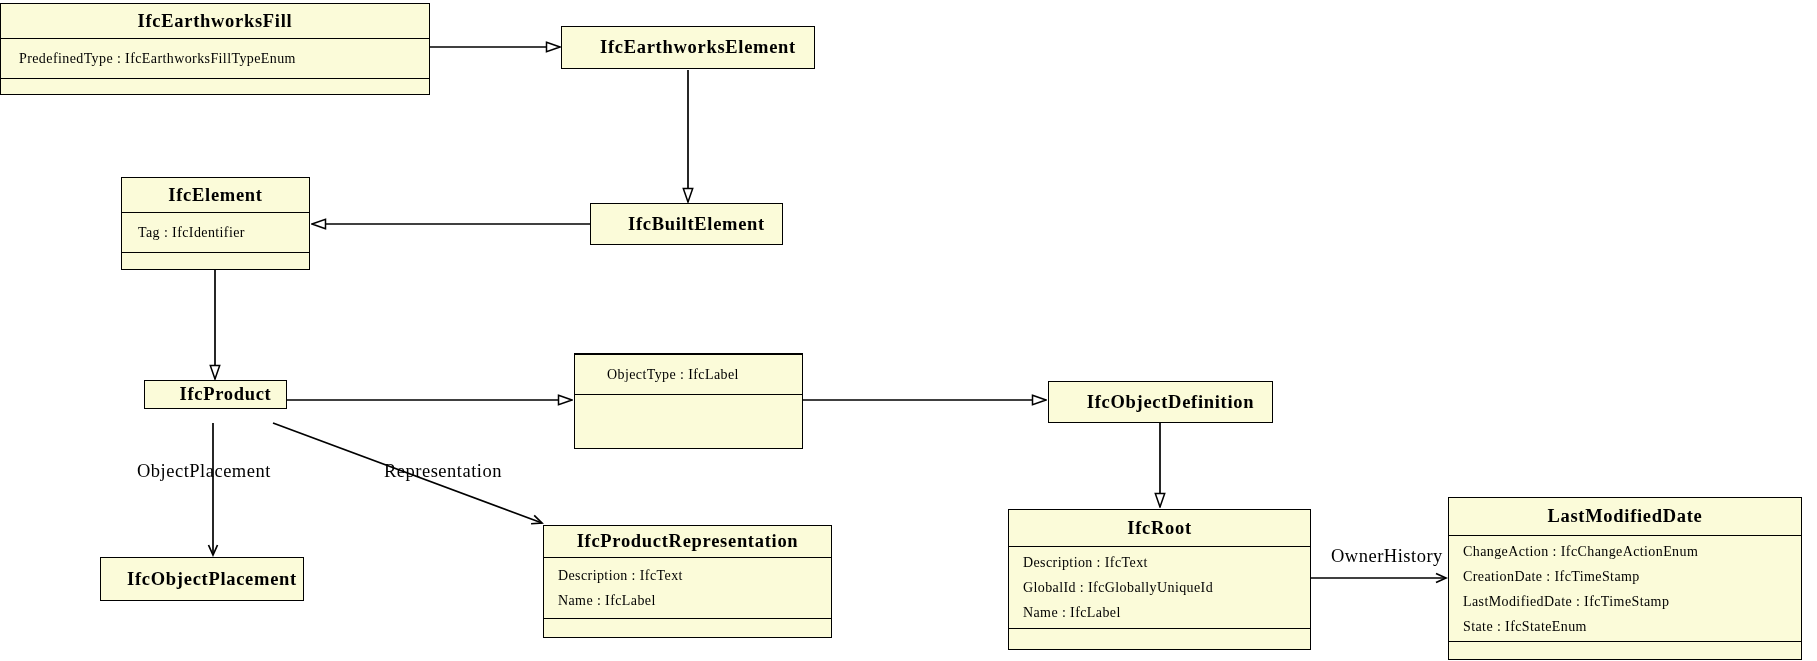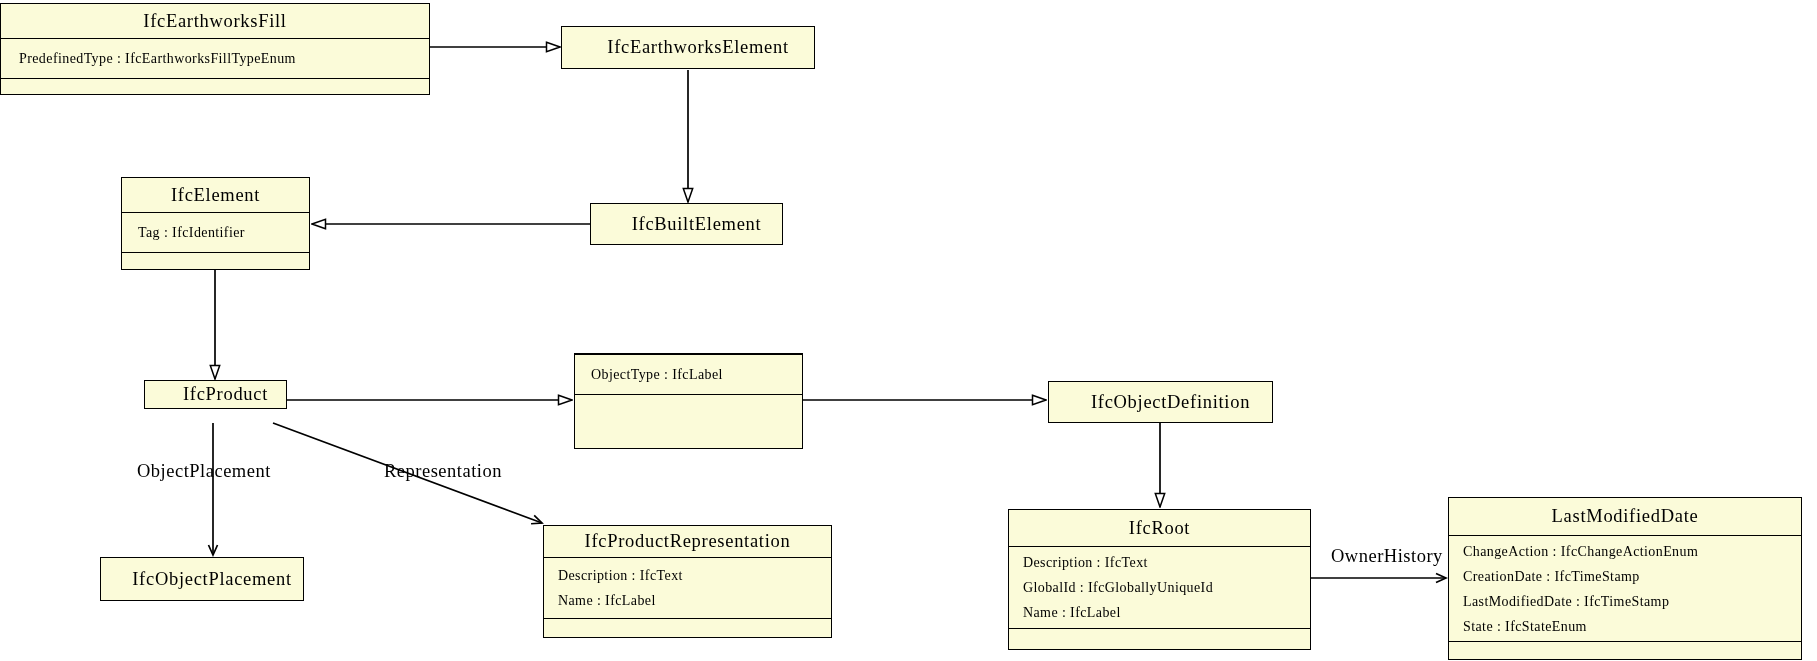--- a/index.html
+++ b/index.html
@@ -25,21 +25,21 @@
     background: #fbfbd9;
     border: 1.6px solid #000000;
     display: flex;
     flex-direction: column;
   }
   .uml .title {
     flex: 0 0 auto;
     display: flex;
     align-items: center;
     justify-content: center;
-    font-weight: 400;
+    font-weight: 700;
     font-size: 18.5px;
     letter-spacing: 0.7px;
     white-space: nowrap;
   }
   .uml.single { justify-content: center; }
   .uml.single .title { flex: 1 1 auto; padding-left: 20px; }
   .uml .attrs {
     flex: 0 0 auto;
     border-top: 1.3px solid #000000;
     font-size: 14px;
@@ -110,21 +110,21 @@
 
   <div class="uml single" style="left:590px; top:203px; width:193px; height:42px;">
     <div class="title">IfcBuiltElement</div>
   </div>
 
   <div class="uml single" style="left:144px; top:380px; width:143px; height:29px;">
     <div class="title">IfcProduct</div>
   </div>
 
   <div class="uml multi" style="left:574px; top:353px; width:229px; height:96px;">
-    <div class="attrs" style="padding:7px 16px">
+    <div class="attrs" style="padding:7px 32px">
       <div class="attr">ObjectType : IfcLabel</div>
     </div>
     <div class="empty"></div>
   </div>
 
   <div class="uml single" style="left:1048px; top:381px; width:225px; height:42px;">
     <div class="title">IfcObjectDefinition</div>
   </div>
 
   <div class="uml single" style="left:100px; top:557px; width:204px; height:44px;">

